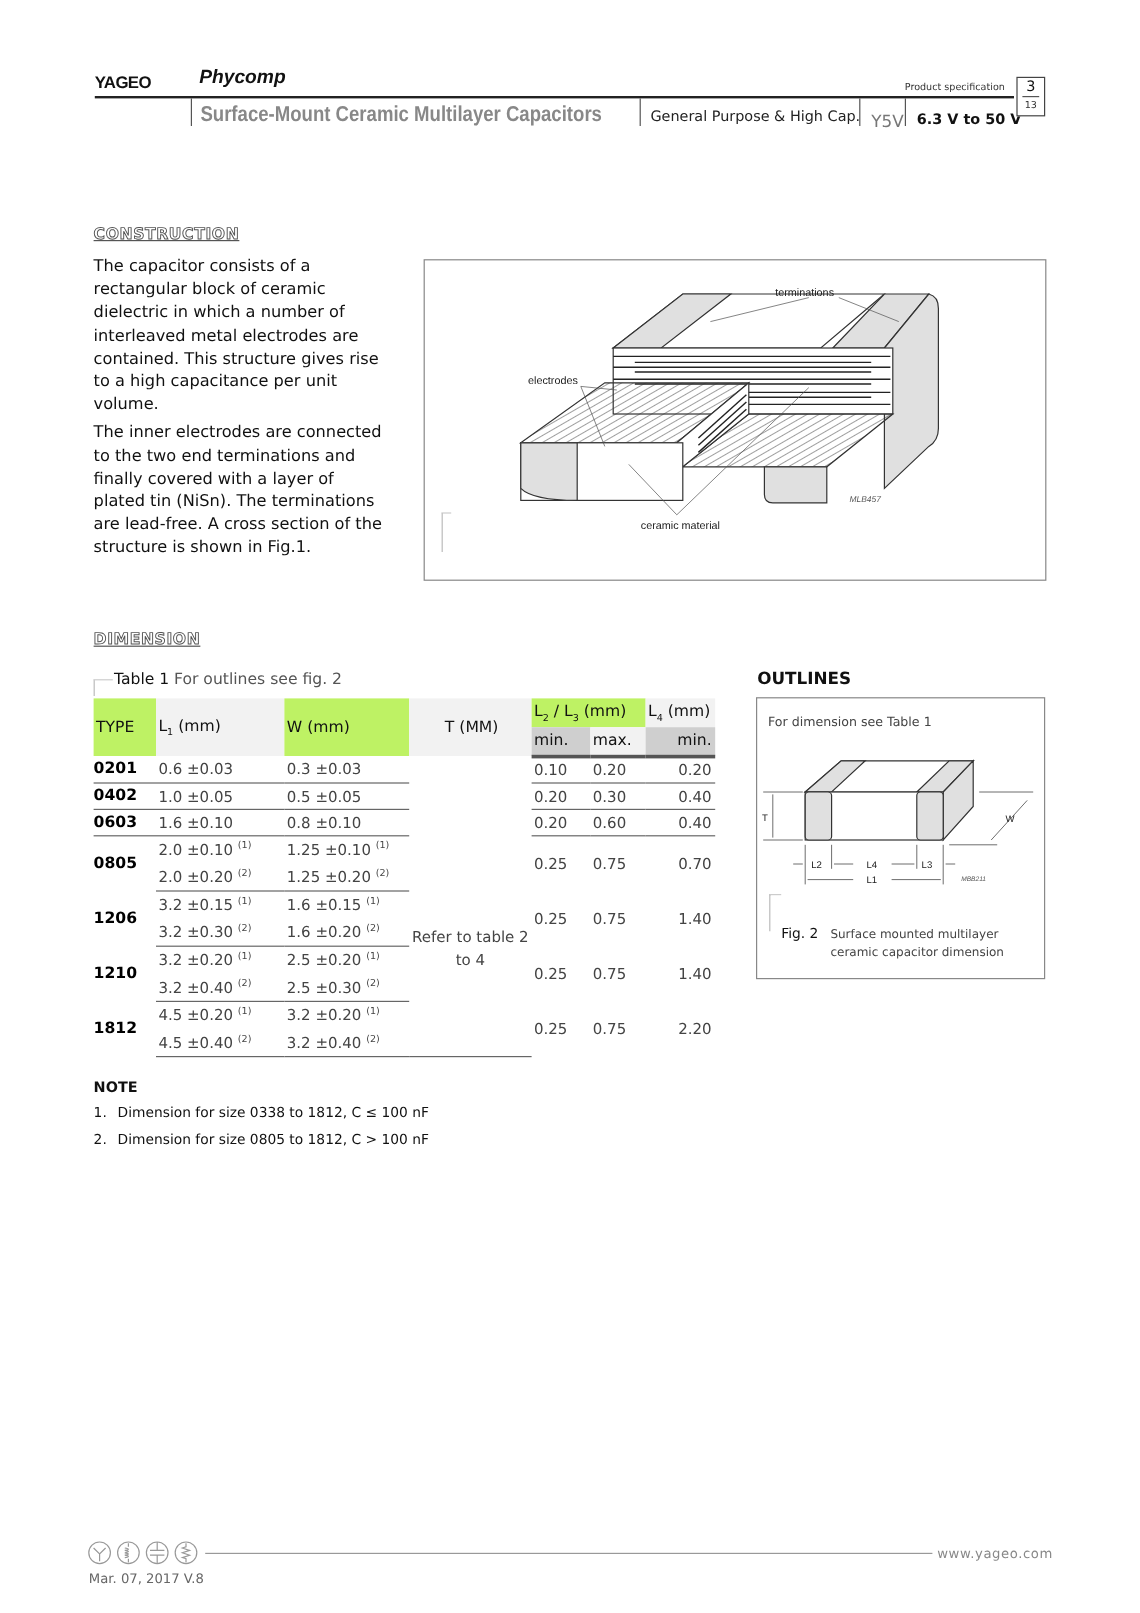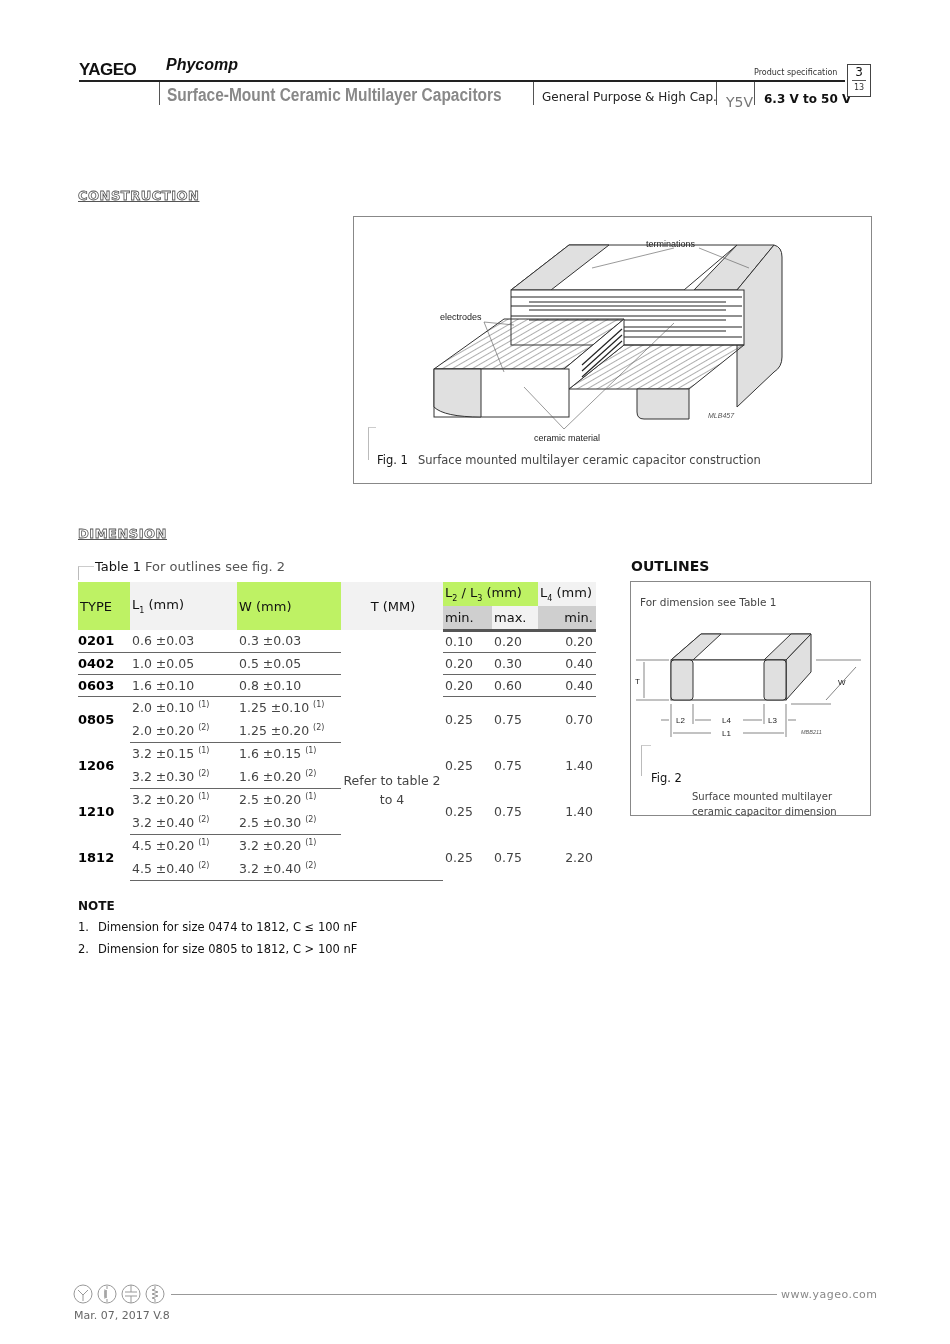--- a/index.html
+++ b/index.html
@@ -1,20 +1,20 @@
 <!DOCTYPE html>
 <html><head>
 <meta charset="utf-8">
 <style>
   * { box-sizing: border-box; }
   body { margin: 0; background: #fff; }
   .page { position: relative; width: 950px; height: 1344px; background: #fff; font-family: "DejaVu Sans", sans-serif; color: #111; overflow: hidden; }
 
   
-  .hdr-logo { position: absolute; left: 79px; top: 60px; font-family: "Liberation Sans", sans-serif; font-weight: 900; font-size: 17px; letter-spacing: -0.5px; color: #111; }
+  .hdr-logo { position: absolute; left: 79px; top: 60px; font-family: "Liberation Sans", sans-serif; font-weight: 900; font-size: 14px; letter-spacing: -0.5px; color: #111; }
   .hdr-brand { position: absolute; left: 166px; top: 56px; font-family: "Liberation Sans", sans-serif; font-weight: bold; font-style: italic; font-size: 16px; color: #111; }
   .hdr-rule { position: absolute; left: 79px; top: 80px; width: 766px; height: 2px; background: #222; }
   .hdr-vline { position: absolute; top: 82px; width: 1px; height: 23px; background: #555; }
   .hdr-title { position: absolute; left: 167px; top: 85px; font-family: "Liberation Sans", sans-serif; font-weight: bold; font-size: 18px; color: #888; transform: scaleX(0.86); transform-origin: left; white-space: nowrap; }
   .hdr-sub { position: absolute; left: 542px; top: 90px; font-family: "DejaVu Sans", sans-serif; font-size: 12px; color: #222; }
   .hdr-y5v { position: absolute; left: 726px; top: 94px; font-size: 14px; color: #777; }
   .hdr-volt { position: absolute; left: 764px; top: 92px; font-weight: bold; font-size: 12px; color: #111; }
   .hdr-spec { position: absolute; left: 754px; top: 68px; font-size: 8px; color: #333; }
   .hdr-page { position: absolute; left: 847px; top: 64px; width: 24px; height: 33px; border: 1px solid #444; text-align: center; background: #fff; }
   .hdr-page .cur { display: block; font-size: 12px; line-height: 15px; border-bottom: 1px solid #555; margin: 0 4px; }
@@ -75,20 +75,22 @@
   <div class="hdr-vline" style="left:754px"></div>
   <div class="hdr-volt">6.3 V to 50 V</div>
   <div class="hdr-spec">Product specification</div>
   <div class="hdr-page">
     <span class="cur">3</span>
     <span class="tot">13</span>
   </div>
 
   <div class="sec-head" style="left:78px; top:188px;">CONSTRUCTION</div>
   <div class="body-text" style="top:213px;">
+    <p>The capacitor consists of a rectangular block of ceramic dielectric in which a number of interleaved metal electrodes are contained. This structure gives rise to a high capacitance per unit volume.</p>
+    <p>The inner electrodes are connected to the two end terminations and finally covered with a layer of plated tin (NiSn). The terminations are lead-free. A cross section of the structure is shown in Fig.1.</p>
   </div>
 
   <div class="fig-box" style="left:353px; top:216px; width:519px; height:268px;">
     <svg width="519" height="268" style="position:absolute; left:0; top:0;">
       <defs>
         <pattern id="hatch" patternUnits="userSpaceOnUse" width="5" height="5" patternTransform="rotate(60)">
           <line x1="0" y1="0" x2="0" y2="5" stroke="#333" stroke-width="0.8"></line>
         </pattern>
       </defs>
 
@@ -132,23 +134,20 @@
         <line x1="130" y1="105" x2="150" y2="155"></line>
         <line x1="210" y1="212" x2="170" y2="170"></line>
         <line x1="210" y1="212" x2="320" y2="106"></line>
       </g>
       <text x="292" y="30" font-family="Liberation Sans, sans-serif" font-size="9" fill="#222">terminations</text>
       <text x="86" y="103" font-family="Liberation Sans, sans-serif" font-size="9" fill="#222">electrodes</text>
       <text x="180" y="224" font-family="Liberation Sans, sans-serif" font-size="9" fill="#222">ceramic material</text>
       <text x="354" y="201" font-family="Liberation Sans, sans-serif" font-size="7" font-style="italic" fill="#555">MLB457</text>
     </svg>
     <div class="corner" style="left:14px; top:210px; width:8px; height:33px;"></div>
-    <div class="fig-caption" style="left:23px; top:236px;">
-      <b>Fig. 1</b><span>Surface mounted multilayer ceramic capacitor construction</span>
-    </div>
   </div>
 
   <div class="sec-head" style="left:78px; top:526px;">DIMENSION</div>
   <div class="corner" style="left:78px; top:566px; width:16px; height:14px;"></div>
   <div class="tbl-title">
     <b style="font-weight:normal">Table 1</b><span>For outlines see fig. 2</span>
   </div>
 
   <table class="tbl">
     <colgroup>
@@ -246,21 +245,21 @@
           <td class="right" rowspan="2">2.20</td>
         </tr>
         <tr class="hline">
           <td style="height: 23px;"><span>4.5 ±0.40</span> <sup>(2)</sup></td>
           <td style="height: 23px;"><span>3.2 ±0.40</span> <sup>(2)</sup></td>
         </tr>
       </tbody>
   </table>
 
   <div class="note-title">NOTE</div>
-  <div class="note-item" style="top:920px;"><span class="n">1.</span><span>Dimension for size 0474 to 1812, C ≤ 100 nF</span></div>
+  <div class="note-item" style="top:920px;"><span class="n">1.</span><span>Dimension for size 0338 to 1812, C ≤ 100 nF</span></div>
   <div class="note-item" style="top:942px;"><span class="n">2.</span><span>Dimension for size 0805 to 1812, C &gt; 100 nF</span></div>
 
   <div class="outlines-head">OUTLINES</div>
   <div class="fig-box" style="left:630px; top:581px; width:241px; height:235px;">
     <div style="position:absolute; left:9px; top:14px; font-size:10.5px; color:#444;">For dimension see Table 1</div>
     <svg width="241" height="160" style="position:absolute; left:0; top:30px;">
       <polygon points="40,48 70,22 180,22 150,48" fill="#fff" stroke="#333" stroke-width="1"></polygon>
       <polygon points="40,48 70,22 90,22 62,48" fill="#e0e0e0" stroke="#333" stroke-width="1"></polygon>
       <polygon points="133,48 160,22 180,22 155,48" fill="#e0e0e0" stroke="#333" stroke-width="1"></polygon>
       <polygon points="155,48 180,22 180,60 155,88" fill="#e0e0e0" stroke="#333" stroke-width="1"></polygon>
@@ -288,21 +287,21 @@
       <text x="4" y="72" font-family="Liberation Sans, sans-serif" font-size="8" fill="#222">T</text>
       <text x="207" y="73" font-family="Liberation Sans, sans-serif" font-size="8" fill="#222">W</text>
       <text x="45" y="111" font-family="Liberation Sans, sans-serif" font-size="8" fill="#222">L2</text>
       <text x="91" y="111" font-family="Liberation Sans, sans-serif" font-size="8" fill="#222">L4</text>
       <text x="137" y="111" font-family="Liberation Sans, sans-serif" font-size="8" fill="#222">L3</text>
       <text x="91" y="124" font-family="Liberation Sans, sans-serif" font-size="8" fill="#222">L1</text>
       <text x="170" y="122" font-family="Liberation Sans, sans-serif" font-size="5.5" font-style="italic" fill="#555">MBB211</text>
     </svg>
     <div class="corner" style="left:10px; top:163px; width:10px; height:31px;"></div>
     <div style="position:absolute; left:20px; top:189px; font-size:11.5px; color:#111;">Fig. 2</div>
-    <div style="position:absolute; left:61px; top:190px; width:175px; font-size:10px; line-height:15px; color:#444;margin-top:17px;">Surface mounted multilayer ceramic capacitor dimension</div>
+    <div style="position:absolute; left:61px; top:190px; width:175px; font-size:10px; line-height:15px; color:#444;">Surface mounted multilayer ceramic capacitor dimension</div>
   </div>
 
   <svg style="position:absolute; left:73px; top:1284px;" width="98" height="22">
     <g fill="none" stroke="#999" stroke-width="1">
       <circle cx="10" cy="10" r="9"></circle>
       <path d="M5,6 L10,11 L15,6 M10,11 L10,17"></path>
       <circle cx="34" cy="10" r="9"></circle>
       <path d="M34,2 L34,5 M31,6 Q37,7 31,8 Q37,9 31,10 Q37,11 31,12 Q37,13 31,14 M34,15 L34,18"></path>
       <circle cx="58" cy="10" r="9"></circle>
       <path d="M58,1 L58,8 M52,8 L64,8 M52,12 L64,12 M58,12 L58,19"></path>

